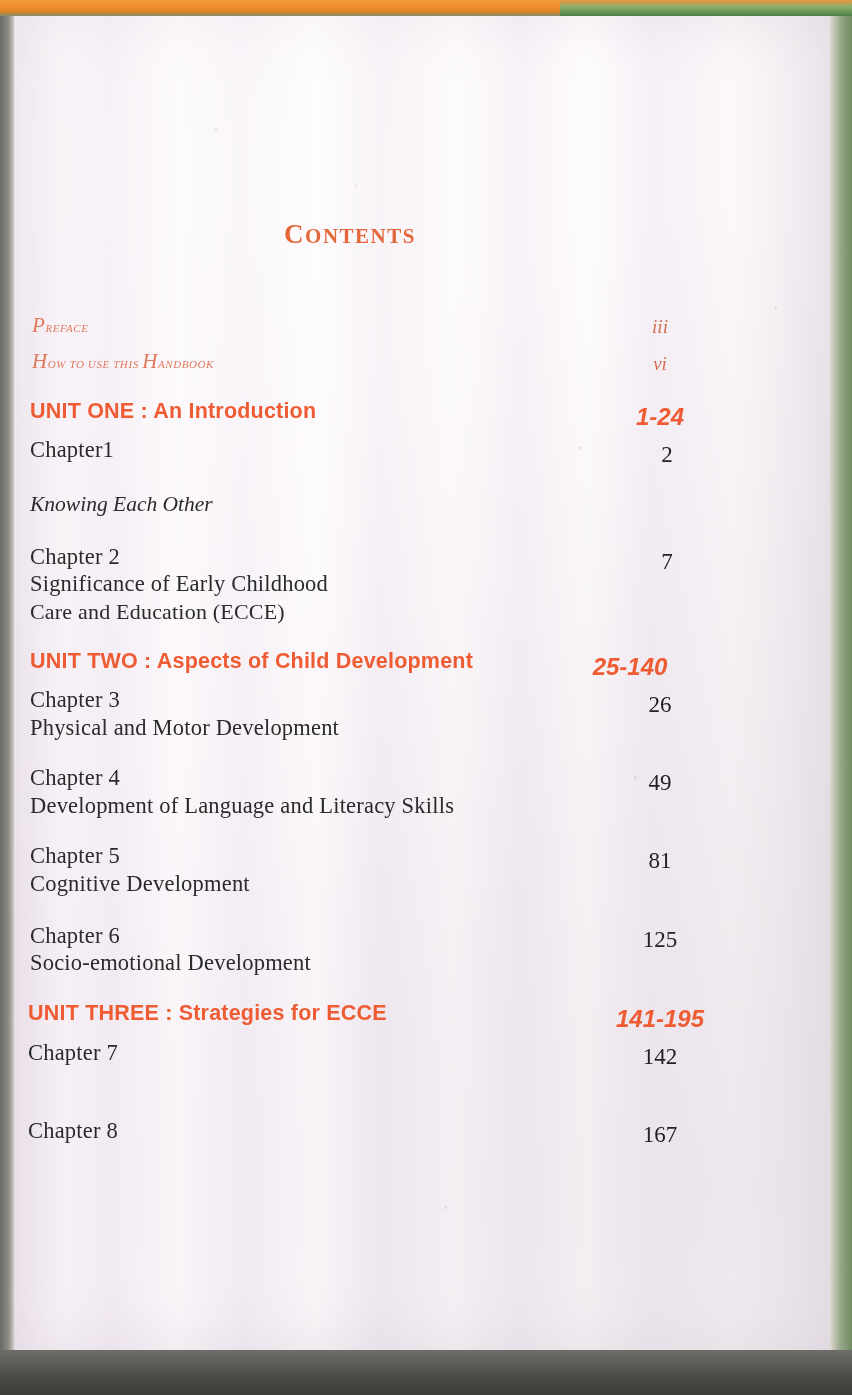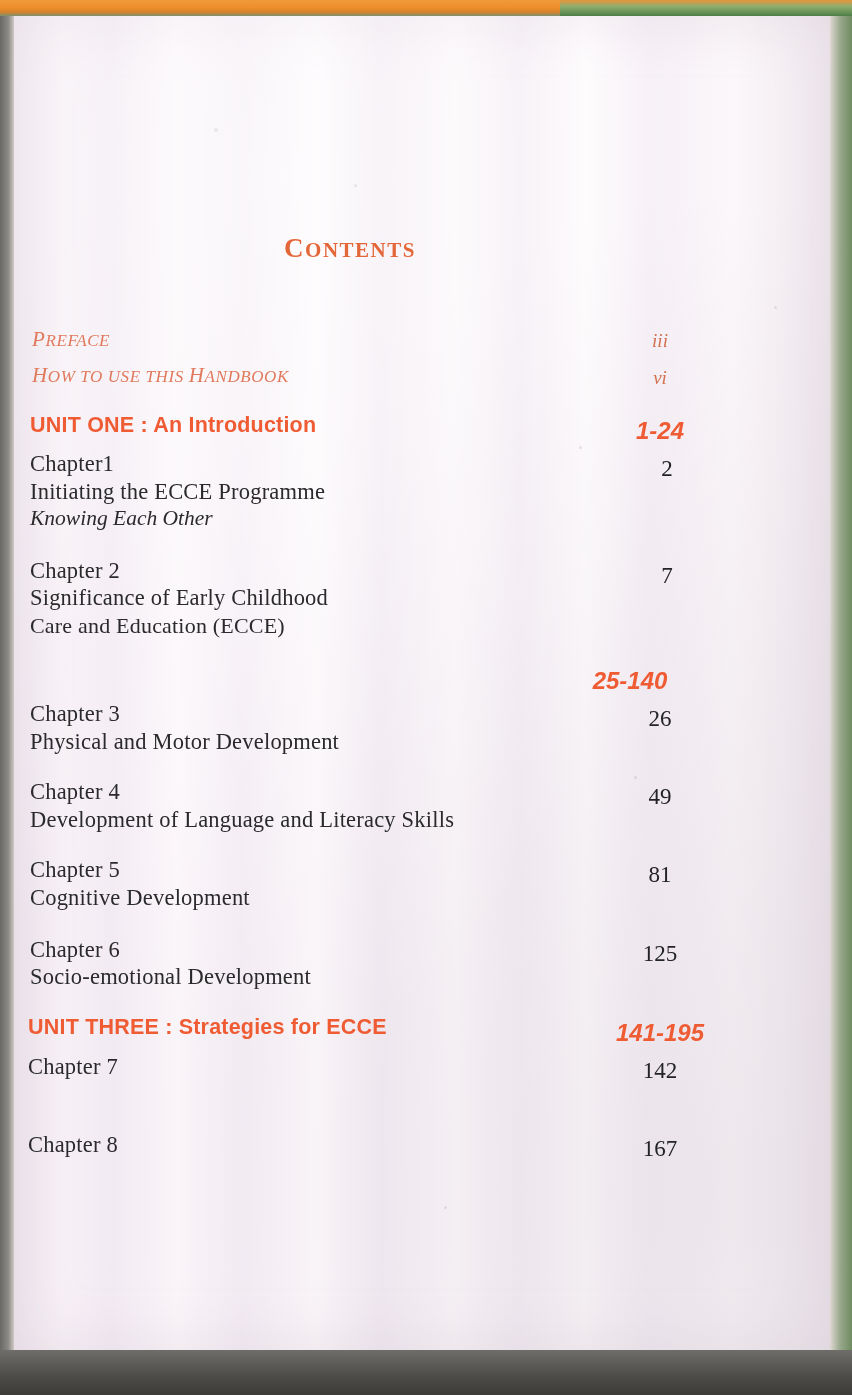--- a/index.html
+++ b/index.html
@@ -100,21 +100,20 @@
     opacity: .55;
   }
 
   
   .content {
     position: absolute;
     left: 14px;
     top: 16px;
     width: 672px;
     height: 1334px;
-    margin-top: 14px;
   }
 
   .toc-title {
     position: absolute;
     left: 0;
     top: 203px;
     width: 672px;
     text-align: center;
     color: #e4673a;
     font-family: "Liberation Serif", serif;
@@ -125,21 +124,21 @@
   .toc-title .small { font-size: 21px; }
 
   .front-item {
     position: absolute;
     color: #e0795c;
     font-family: "Liberation Serif", serif;
     font-style: italic;
     font-size: 21px;
     letter-spacing: .6px;
   }
-  .front-item .small { font-size: 17px; }
+  .front-item .small { font-size: 11px; }
   .front-page {
     position: absolute;
     color: #d2704f;
     font-family: "Liberation Serif", serif;
     font-style: italic;
     font-size: 19px;
     text-align: center;
     width: 60px;
   }
 
@@ -231,29 +230,29 @@
     <div class="front-item" style="left:18px;top:297px;"><span>P</span><span class="small">REFACE</span></div>
     <div class="front-page" style="left:616px;top:300px;">iii</div>
 
     <div class="front-item" style="left:18px;top:333px;"><span>H</span><span class="small">OW</span><span class="small"> TO USE THIS </span><span>H</span><span class="small">ANDBOOK</span></div>
     <div class="front-page" style="left:616px;top:337px;">vi</div>
 
     <div class="unit-title" style="left:16px;top:383px;">UNIT ONE : An Introduction</div>
     <div class="unit-range" style="left:586px;top:387px;">1-24</div>
 
     <div class="chap-label" style="left:16px;top:421px;">Chapter1</div>
-    <div class="chap-line2" style="left:16px;top:449px;">Initiating the ECCE Programme</div>
     <div class="chap-sub" style="left:16px;top:476px;">Knowing Each Other</div>
     <div class="chap-page" style="left:608px;top:426px;">2</div>
 
     <div class="chap-label" style="left:16px;top:528px;">Chapter 2</div>
     <div class="chap-line2" style="left:16px;top:555px;">Significance of Early Childhood</div>
     <div class="chap-line3" style="left:16px;top:583px;">Care and Education (ECCE)</div>
     <div class="chap-page" style="left:608px;top:533px;">7</div>
 
+    <div class="unit-title" style="left:16px;top:633px;">UNIT TWO : Aspects of Child Development</div>
     <div class="unit-range" style="left:556px;top:637px;">25-140</div>
 
     <div class="chap-label" style="left:16px;top:671px;">Chapter 3</div>
     <div class="chap-line2" style="left:16px;top:699px;">Physical and Motor Development</div>
     <div class="chap-page" style="left:601px;top:676px;">26</div>
 
     <div class="chap-label" style="left:16px;top:749px;">Chapter 4</div>
     <div class="chap-line2" style="left:16px;top:777px;">Development of Language and Literacy Skills</div>
     <div class="chap-page" style="left:601px;top:754px;">49</div>
 

